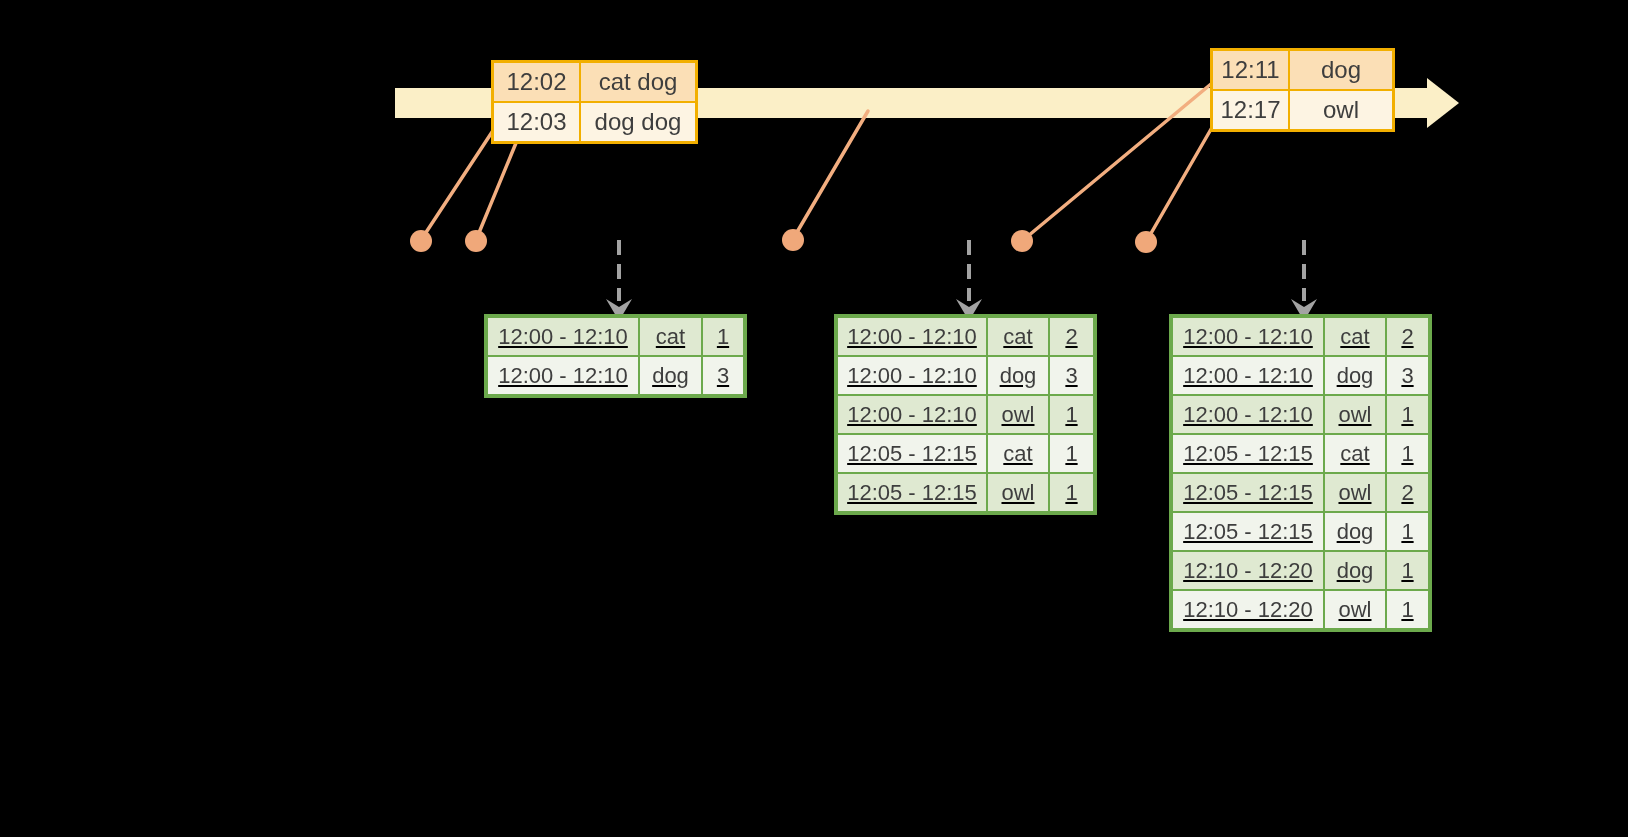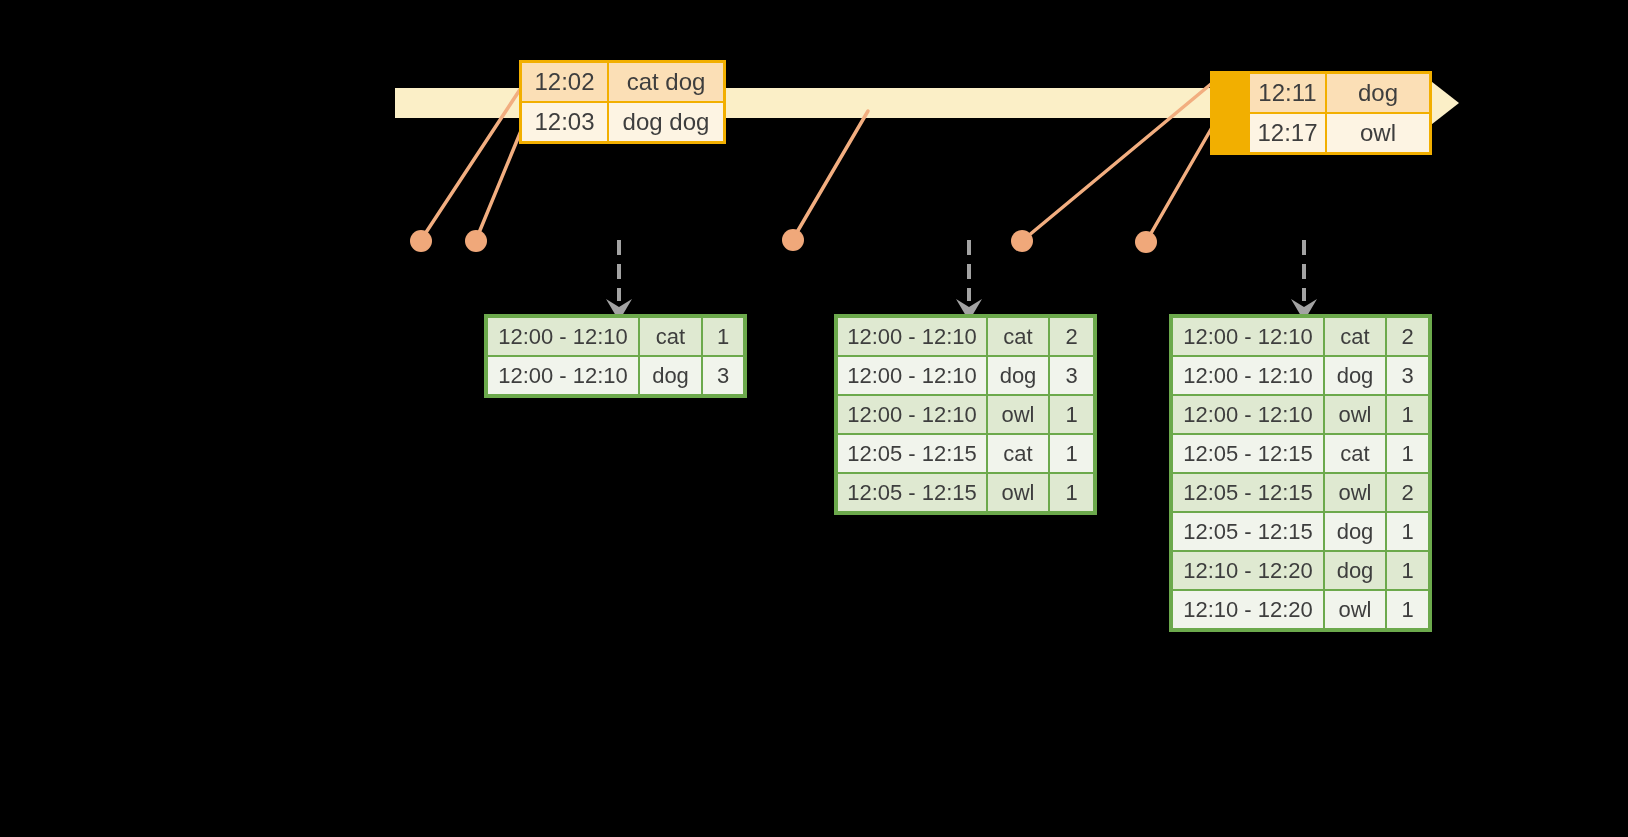--- a/index.html
+++ b/index.html
@@ -13,21 +13,21 @@
     background:var(--amber);border:3px solid var(--amber);
   }
   .ecell{
     height:38px;display:flex;align-items:center;justify-content:center;
     font-size:24px;color:var(--text);white-space:nowrap;
   }
   .peach{background:var(--peach);}
   .cream{background:var(--cream);}
   .gtable{
     position:absolute;display:grid;gap:2px;
-    background:var(--green);border:4px solid var(--green);
+    background:var(--green);border:4px solid var(--green);text-decoration:underline;
   }
   .gcell{
     height:37px;display:flex;align-items:center;justify-content:center;
     font-size:22px;color:var(--text);white-space:nowrap;
   }
   .grow-odd{background:var(--green_row_odd);}
   .grow-even{background:var(--green_row_even);}
 </style>
 </head>
 <body>
@@ -58,27 +58,27 @@
     <g>
       <line x1="619" y1="240" x2="619" y2="301" stroke="var(--gray)" stroke-width="4" stroke-dasharray="15 9"></line>
       <path d="M606,299 L619,321 L632,299 L619,307 Z" fill="var(--gray)"></path>
       <line x1="969" y1="240" x2="969" y2="301" stroke="var(--gray)" stroke-width="4" stroke-dasharray="15 9"></line>
       <path d="M956,299 L969,321 L982,299 L969,307 Z" fill="var(--gray)"></path>
       <line x1="1304" y1="240" x2="1304" y2="301" stroke="var(--gray)" stroke-width="4" stroke-dasharray="15 9"></line>
       <path d="M1291,299 L1304,321 L1317,299 L1304,307 Z" fill="var(--gray)"></path>
     </g>
   </svg>
 
-  <div class="etable" style="left: 519px; top: 60px; grid-template-columns: 85px 114px;">
+  <div class="etable" style="left: 491px; top: 60px; grid-template-columns: 85px 114px;">
       <div class="ecell peach">12:02</div>
       <div class="ecell peach">cat dog</div>
       <div class="ecell cream">12:03</div>
       <div class="ecell cream">dog dog</div>
     </div>
-  <div class="etable" style="left: 1210px; top: 71px; grid-template-columns: 75px 102px; padding-left: 37px;">
+  <div class="etable" style="left: 1210px; top: 48px; grid-template-columns: 75px 102px;">
       <div class="ecell peach">12:11</div>
       <div class="ecell peach">dog</div>
       <div class="ecell cream">12:17</div>
       <div class="ecell cream">owl</div>
     </div>
 
   <div class="gtable" style="left: 484px; top: 314px; grid-template-columns: 150px 61px 40px;">
       <div class="gcell grow-odd">12:00 - 12:10</div>
       <div class="gcell grow-odd">cat</div>
       <div class="gcell grow-odd">1</div>

